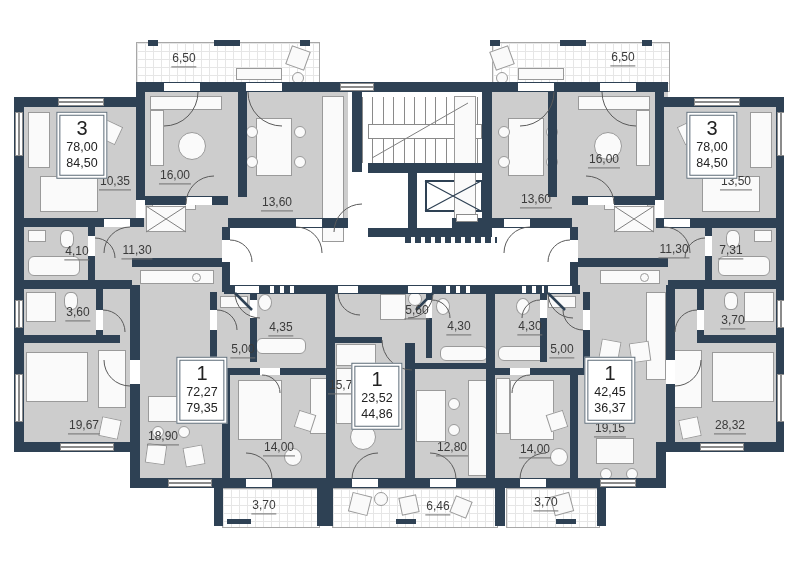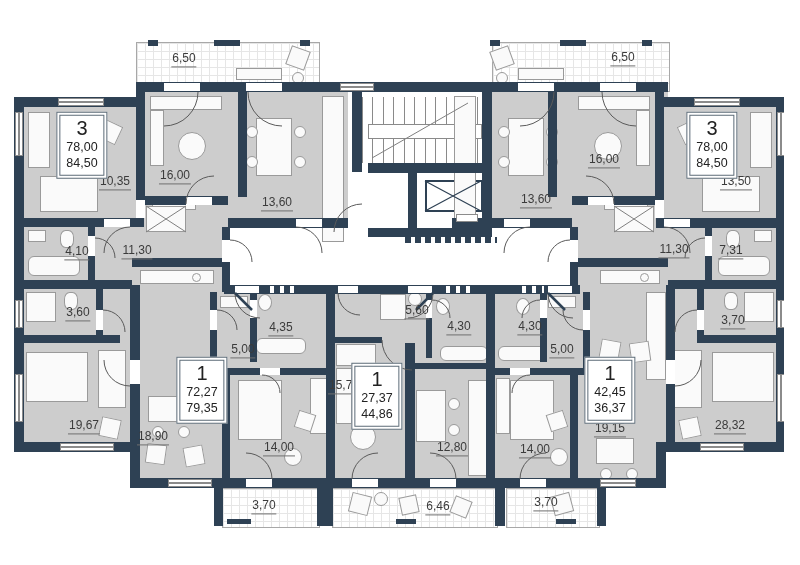--- a/index.html
+++ b/index.html
@@ -334,21 +334,21 @@
   </svg>
 
   <span class="lbl" style="left: 184px; top: 60px;">6,50</span>
     <span class="lbl" style="left: 115px; top: 183px;">10,35</span>
     <span class="lbl" style="left: 175px; top: 177px;">16,00</span>
     <span class="lbl" style="left: 277px; top: 204px;">13,60</span>
     <span class="lbl" style="left: 77px; top: 253px;">4,10</span>
     <span class="lbl" style="left: 137px; top: 252px;">11,30</span>
     <span class="lbl" style="left: 78px; top: 314px;">3,60</span>
     <span class="lbl" style="left: 84px; top: 427px;">19,67</span>
-    <span class="lbl" style="left: 153px; top: 438px;">18,90</span>
+    <span class="lbl" style="left: 163px; top: 438px;">18,90</span>
     <span class="lbl" style="left: 281px; top: 329px;">4,35</span>
     <span class="lbl" style="left: 243px; top: 351px;">5,00</span>
     <span class="lbl" style="left: 279px; top: 449px;">14,00</span>
     <span class="lbl" style="left: 264px; top: 507px;">3,70</span>
     <span class="lbl" style="left: 417px; top: 312px;">5,60</span>
     <span class="lbl" style="left: 344px; top: 387px;">15,70</span>
     <span class="lbl" style="left: 452px; top: 449px;">12,80</span>
     <span class="lbl" style="left: 438px; top: 508px;">6,46</span>
     <span class="lbl" style="left: 459px; top: 328px;">4,30</span>
     <span class="lbl" style="left: 530px; top: 328px;">4,30</span>
@@ -375,21 +375,21 @@
   <div class="apt" style="left:202px;top:390px">
     <div class="in">
       <span class="num">1</span>
       <span class="a">72,27</span>
       <span class="a">79,35</span>
     </div>
   </div>
   <div class="apt" style="left:377px;top:396px">
     <div class="in">
       <span class="num">1</span>
-      <span class="a">27,37</span>
+      <span class="a">23,52</span>
       <span class="a">44,86</span>
     </div>
   </div>
   <div class="apt" style="left:610px;top:390px">
     <div class="in">
       <span class="num">1</span>
       <span class="a">42,45</span>
       <span class="a">36,37</span>
     </div>
   </div>

